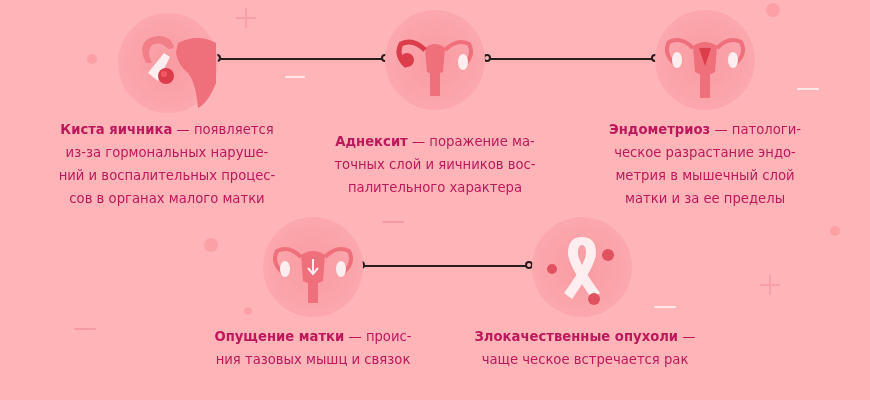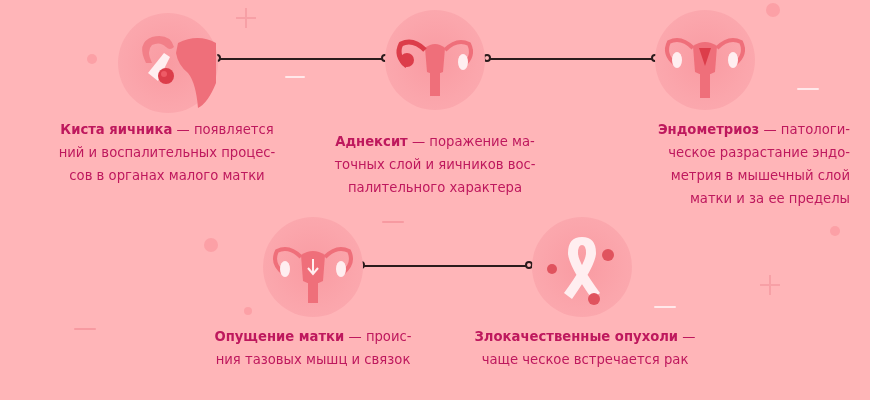--- a/index.html
+++ b/index.html
@@ -122,31 +122,32 @@
     <svg viewBox="0 0 100 100">
       <path d="M50 20 Q36 20 36 36 Q36 48 60 82 L68 76 Q46 46 46 36 Q46 28 50 28 Q54 28 54 36 Q54 46 32 76 L40 82 Q64 48 64 36 Q64 20 50 20 Z" fill="#ffeef0"></path>
       <circle cx="20" cy="52" r="5" fill="#e0535e"></circle>
       <circle cx="76" cy="38" r="6" fill="#e0535e"></circle>
       <circle cx="62" cy="82" r="6" fill="#e0535e"></circle>
     </svg>
   </div>
 
   <div class="card-text" style="left:22px; top:118px; width:290px;">
     <span class="line"><span class="title">Киста яичника</span> <span>— появляется</span></span>
+    <span class="line">из-за гормональных наруше-</span>
     <span class="line">ний и воспалительных процес-</span>
     <span class="line">сов в органах малого матки</span>
   </div>
 
   <div class="card-text" style="left:290px; top:130px; width:290px;">
     <span class="line"><span class="title">Аднексит</span> <span>— поражение ма-</span></span>
     <span class="line">точных слой и яичников вос-</span>
     <span class="line">палительного характера</span>
   </div>
 
-  <div class="card-text" style="left:560px; top:118px; width:290px;text-align:right;">
+  <div class="card-text" style="left:560px; top:118px; width:290px;">
     <span class="line"><span class="title">Эндометриоз</span> <span>— патологи-</span></span>
     <span class="line">ческое разрастание эндо-</span>
     <span class="line">метрия в мышечный слой</span>
     <span class="line">матки и за ее пределы</span>
   </div>
 
   <div class="card-text" style="left:168px; top:325px; width:290px;">
     <span class="line"><span class="title">Опущение матки</span> <span>— проис-</span></span>
     <span class="line">ния тазовых мышц и связок</span>
   </div>

